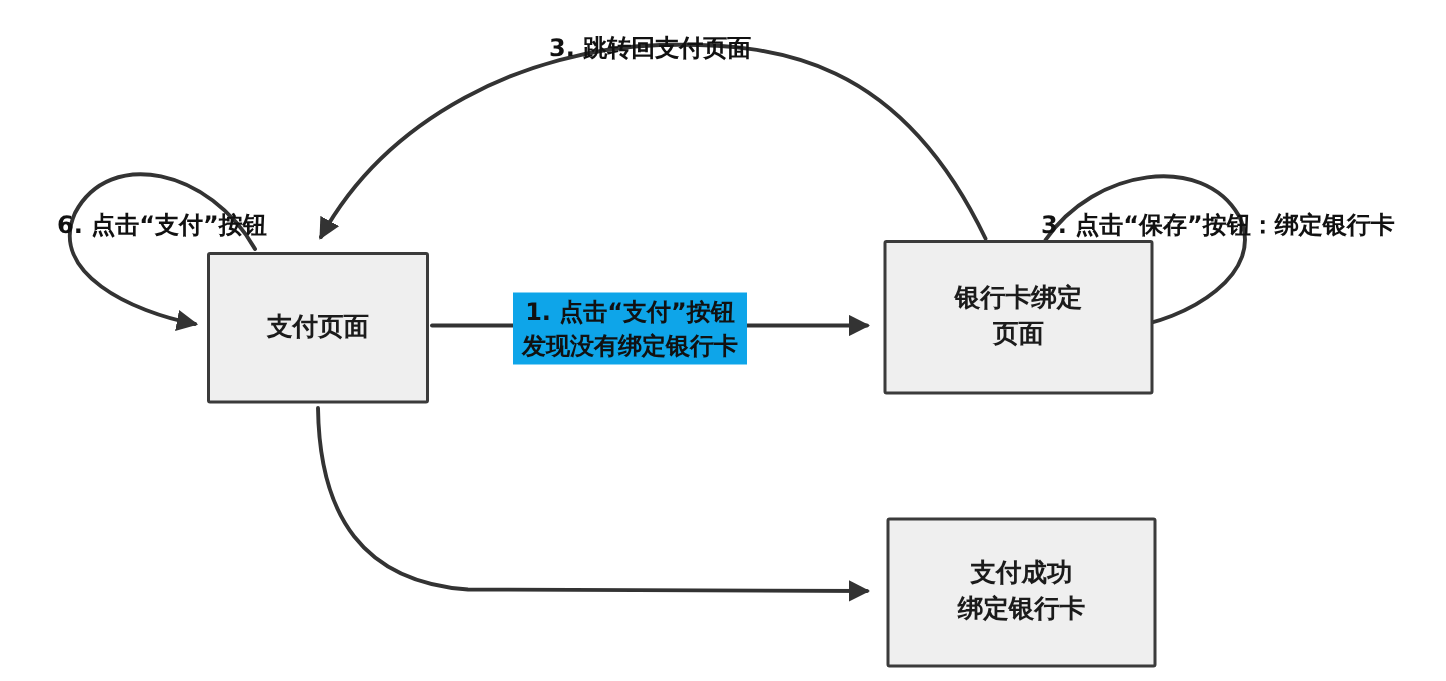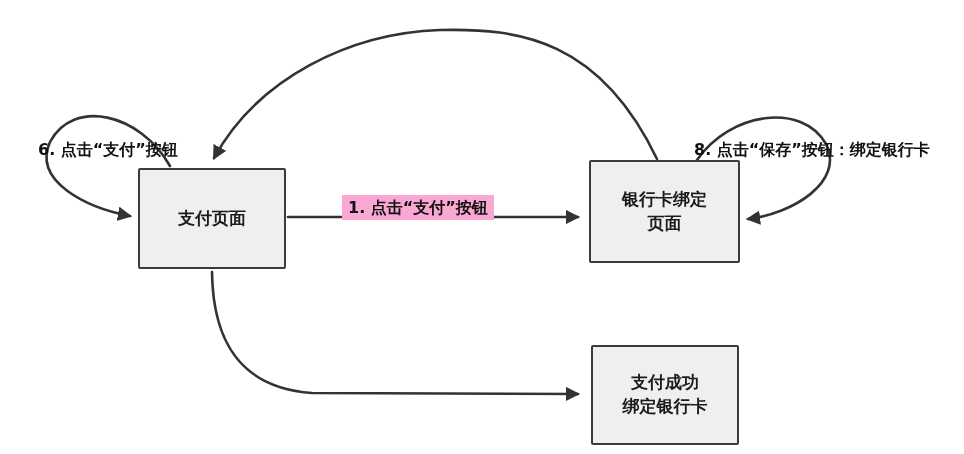--- a/index.html
+++ b/index.html
@@ -44,21 +44,21 @@
   }
   .edge-label {
     position:absolute;
     font-size:16px;
     font-weight:600;
     color:#111111;
     white-space:nowrap;
     line-height:1.45;
   }
   .edge-label.boxed {
-    background:#f9a8d4;
+    background:#0ea5e9;
     padding:1px 6px;
     text-align:center;
   }
 </style>
 </head>
 <body>
 
 <div class="canvas">
 
   <svg class="arrows" width="964" height="454" viewBox="0 0 964 454" aria-hidden="true">
@@ -76,33 +76,35 @@
 
     <path class="edge" d="M 170 166 C 140 113 73 98 50 142 C 32 182 88 208 130 216" marker-end="url(#ah)"></path>
 
     <path class="edge" d="M 212 272 C 213 344 242 388 312 393 L 578 394" marker-end="url(#ah)"></path>
   </svg>
 
   <div class="node" style="left:138px; top:168px; width:148px; height:101px;">
     <div>支付页面</div>
   </div>
 
-  <div class="node" style="left:589px; top:160px; width:151px; height:103px;">
+  <div class="node" style="left:589px; top:160px; width:180px; height:103px;">
     <div>银行卡绑定</div>
     <div>页面</div>
   </div>
 
-  <div class="node" style="left:591px; top:345px; width:148px; height:100px;">
+  <div class="node" style="left:591px; top:345px; width:180px; height:100px;">
     <div>支付成功</div>
     <div>绑定银行卡</div>
   </div>
 
+  <div class="edge-label" style="left:366px; top:20px;">3. 跳转回支付页面</div>
 
   <div class="edge-label" style="left:38px; top:138px;">6. 点击“支付”按钮</div>
 
-  <div class="edge-label" style="left:694px; top:138px;">8. 点击“保存”按钮：绑定银行卡</div>
+  <div class="edge-label" style="left:694px; top:138px;">3. 点击“保存”按钮：绑定银行卡</div>
 
   <div class="edge-label boxed" style="left:342px; top:195px;">
     <div>1. 点击“支付”按钮</div>
+    <div>发现没有绑定银行卡</div>
   </div>
 
 
 </div>
 
 </body></html>

